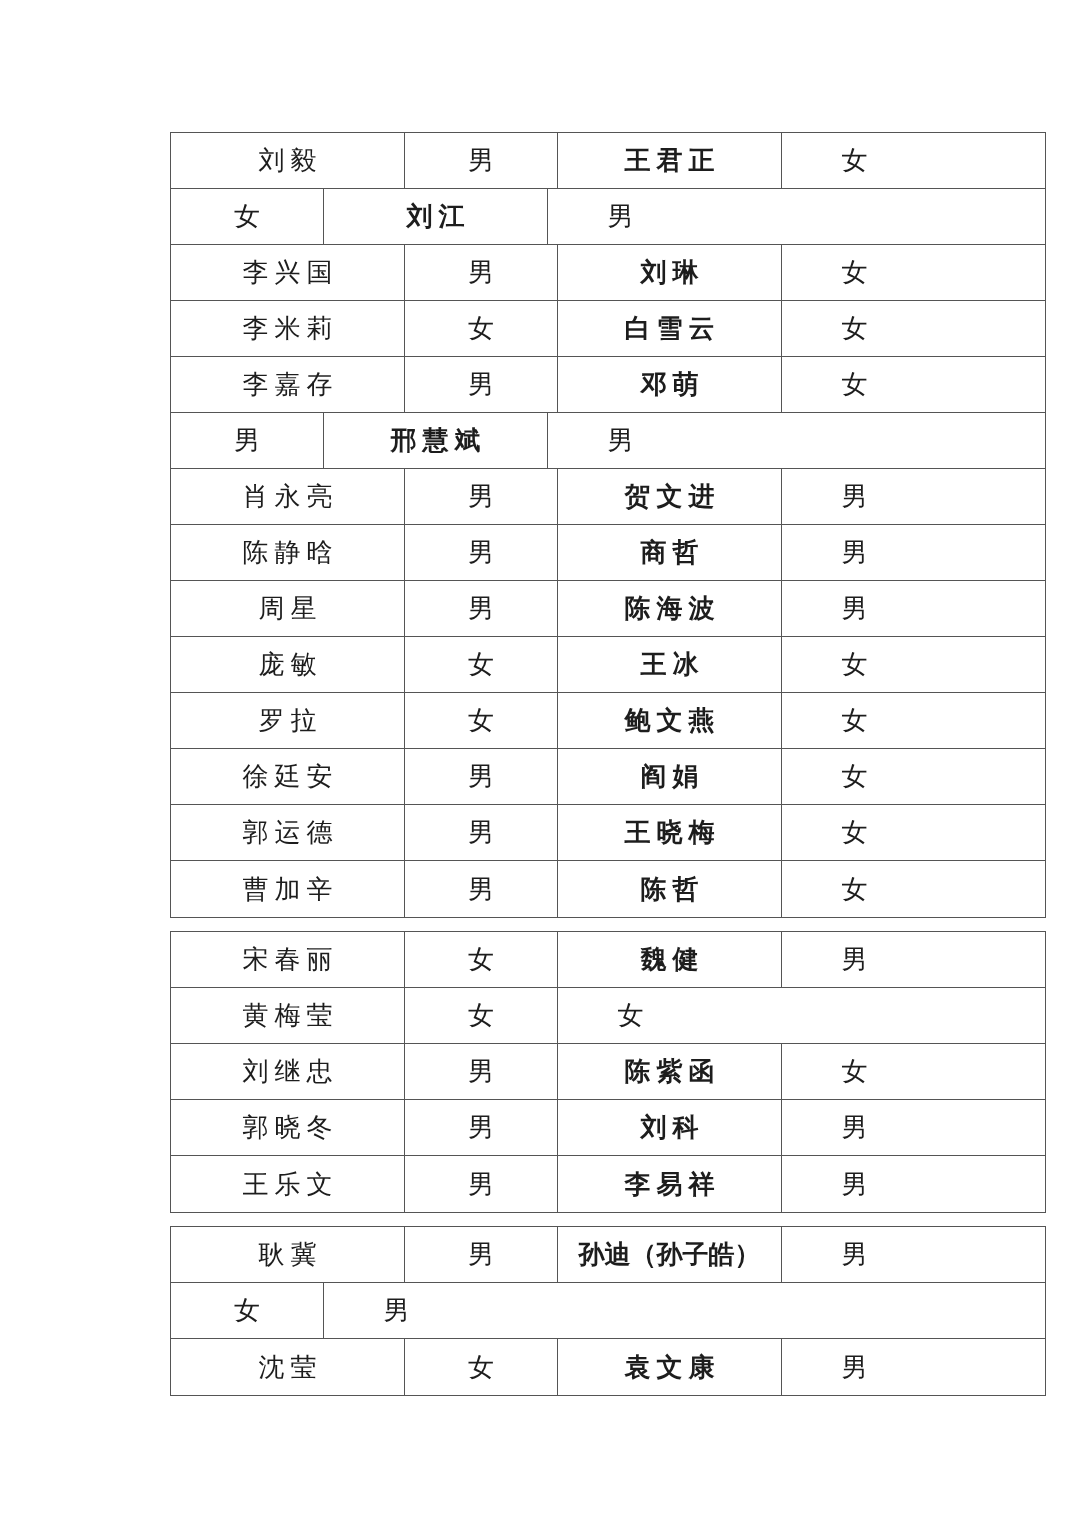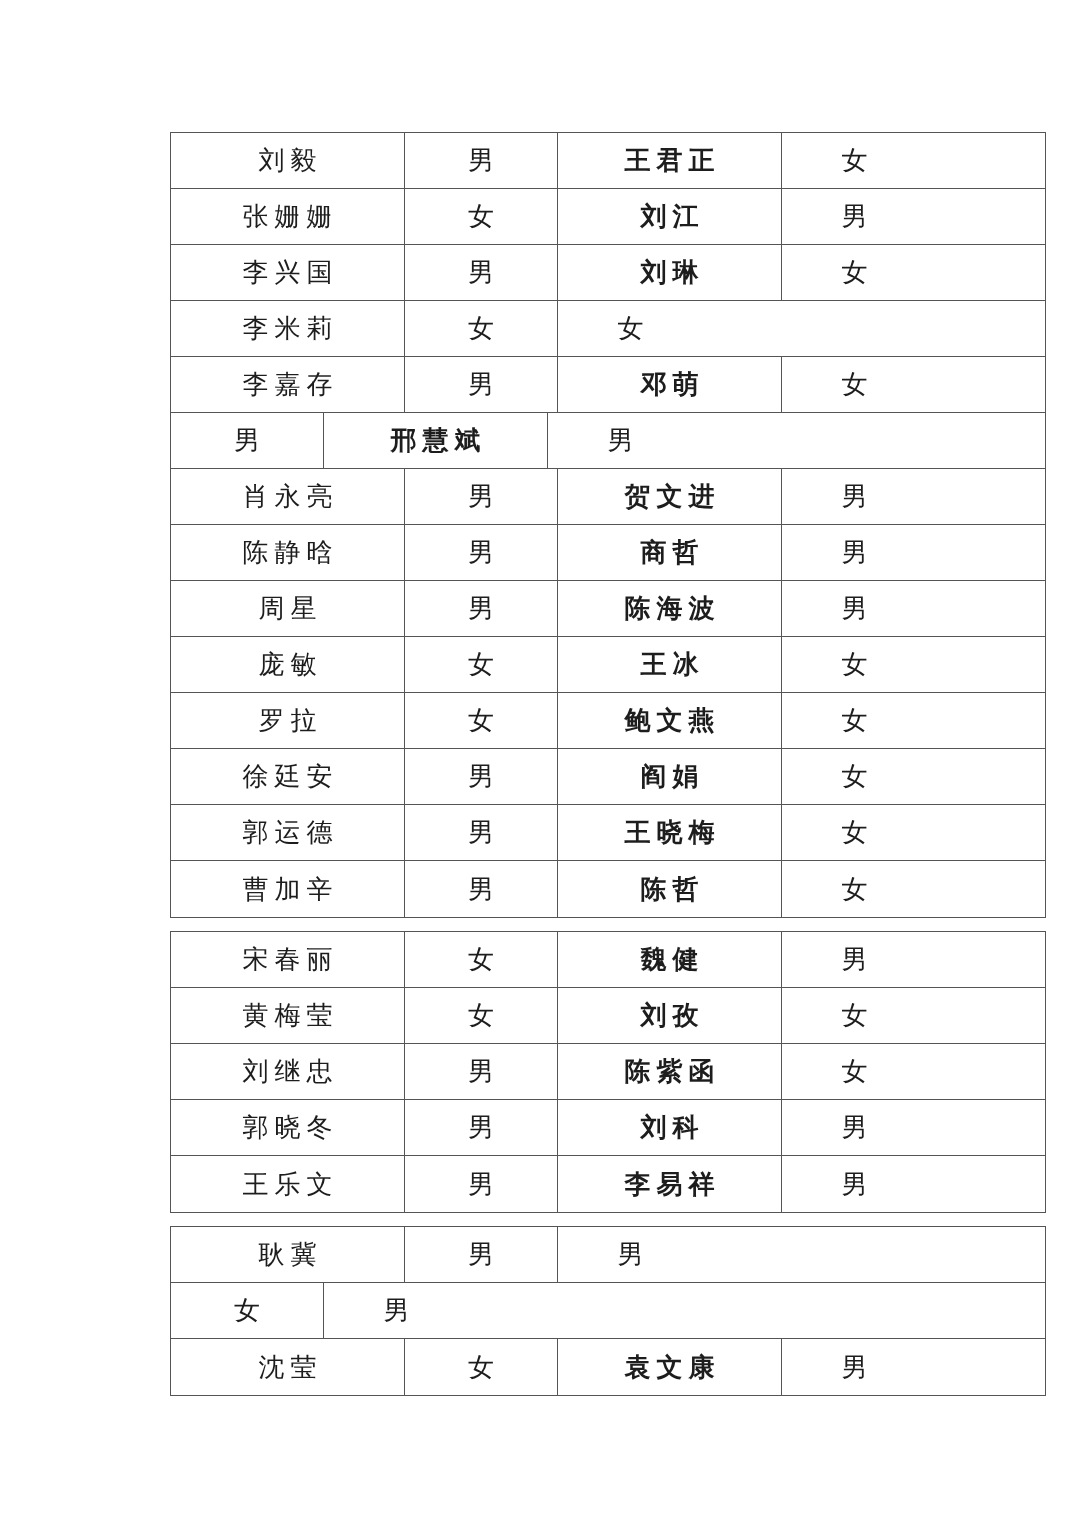--- a/index.html
+++ b/index.html
@@ -65,34 +65,34 @@
 
 <div class="table-area">
   <div class="segment">
       <div class="row">
     <div class="cell c-name-l">刘毅</div>
     <div class="cell c-sex-l">男</div>
     <div class="cell c-name-r">王君正</div>
     <div class="cell c-sex-r">女</div>
   </div>
       <div class="row">
-    <div class="cell c-name-l">张姗姗</div>
     <div class="cell c-sex-l">女</div>
     <div class="cell c-name-r">刘江</div>
     <div class="cell c-sex-r">男</div>
   </div>
       <div class="row">
     <div class="cell c-name-l">李兴国</div>
     <div class="cell c-sex-l">男</div>
     <div class="cell c-name-r">刘琳</div>
     <div class="cell c-sex-r">女</div>
   </div>
       <div class="row">
     <div class="cell c-name-l">李米莉</div>
     <div class="cell c-sex-l">女</div>
+    <div class="cell c-name-r">白雪云</div>
     <div class="cell c-sex-r">女</div>
   </div>
       <div class="row">
     <div class="cell c-name-l">李嘉存</div>
     <div class="cell c-sex-l">男</div>
     <div class="cell c-name-r">邓萌</div>
     <div class="cell c-sex-r">女</div>
   </div>
       <div class="row">
     <div class="cell c-sex-l">男</div>
@@ -151,21 +151,20 @@
   <div class="segment">
       <div class="row">
     <div class="cell c-name-l">宋春丽</div>
     <div class="cell c-sex-l">女</div>
     <div class="cell c-name-r">魏健</div>
     <div class="cell c-sex-r">男</div>
   </div>
       <div class="row">
     <div class="cell c-name-l">黄梅莹</div>
     <div class="cell c-sex-l">女</div>
-    <div class="cell c-name-r">刘孜</div>
     <div class="cell c-sex-r">女</div>
   </div>
       <div class="row">
     <div class="cell c-name-l">刘继忠</div>
     <div class="cell c-sex-l">男</div>
     <div class="cell c-name-r">陈紫函</div>
     <div class="cell c-sex-r">女</div>
   </div>
       <div class="row">
     <div class="cell c-name-l">郭晓冬</div>
@@ -177,20 +176,21 @@
     <div class="cell c-name-l">王乐文</div>
     <div class="cell c-sex-l">男</div>
     <div class="cell c-name-r">李易祥</div>
     <div class="cell c-sex-r">男</div>
   </div>
     </div>
   <div class="segment">
       <div class="row">
     <div class="cell c-name-l">耿冀</div>
     <div class="cell c-sex-l">男</div>
+    <div class="cell c-name-r tight">孙迪（孙子皓）</div>
     <div class="cell c-sex-r">男</div>
   </div>
       <div class="row">
     <div class="cell c-sex-l">女</div>
     <div class="cell c-sex-r">男</div>
   </div>
       <div class="row">
     <div class="cell c-name-l">沈莹</div>
     <div class="cell c-sex-l">女</div>
     <div class="cell c-name-r">袁文康</div>

